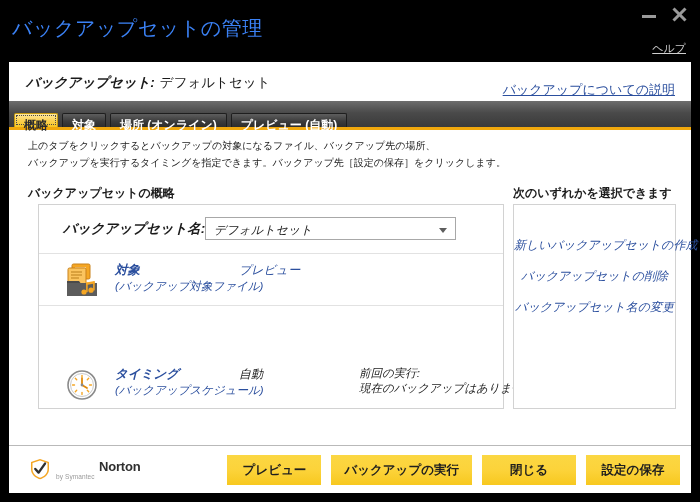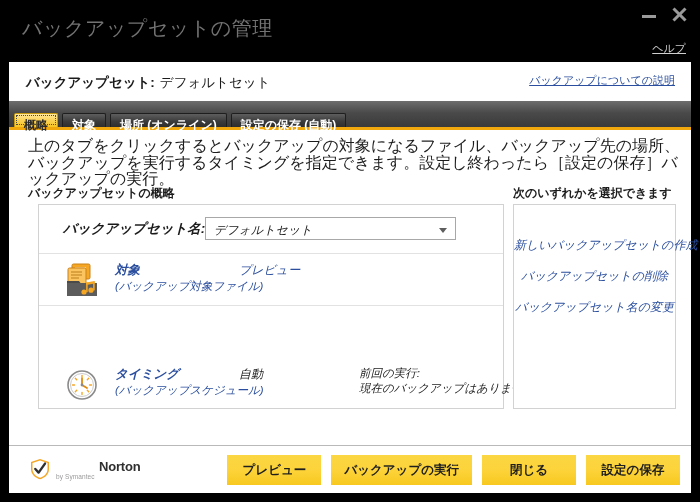--- a/index.html
+++ b/index.html
@@ -23,24 +23,24 @@
   
   .titlebar {
     position: absolute;
     left: 0; top: 0;
     width: 700px;
     height: 62px;
     background: #000000;
   }
   .title-text {
     position: absolute;
-    left: 22px;
+    left: 12px;
     top: 15px;
     font-size: 20px;
-    color: #737373;
+    color: #3b82f6;
     letter-spacing: 0.5px;
     white-space: nowrap;
   }
   .win-controls {
     position: absolute;
     right: 12px;
     top: 6px;
     display: flex;
     align-items: center;
     gap: 13px;
@@ -96,28 +96,28 @@
   }
 
   .set-header {
     position: absolute;
     left: 17px;
     top: 12px;
     font-size: 13.5px;
     color: #1a1a1a;
     white-space: nowrap;
   }
-  .set-header .lbl { font-weight: bold; }
+  .set-header .lbl { font-weight: bold; font-style: italic; }
   .set-header .val { font-weight: normal; margin-left: 5px; }
 
   .about-link {
     position: absolute;
     right: 16px;
-    top: 11px;
-    font-size: 11px;
+    top: 19px;
+    font-size: 13px;
     color: #2b4f9e;
     text-decoration: underline;
     cursor: pointer;
     white-space: nowrap;
   }
 
   
   .tabstrip {
     position: absolute;
     left: 0;
@@ -159,21 +159,21 @@
     border-bottom: none;
     outline: 1px dotted #4a4a4a;
     outline-offset: -3px;
   }
 
   
   .intro {
     position: absolute;
     left: 19px;
     top: 76px;
-    font-size: 16px;
+    font-size: 10px;
     line-height: 16.5px;
     color: #1c1c1c;
   }
 
   .section-label {
     position: absolute;
     font-size: 12px;
     font-weight: bold;
     color: #1c1c1c;
     white-space: nowrap;
@@ -409,27 +409,27 @@
     <div class="set-header">
       <span class="lbl">バックアップセット:</span><span class="val">デフォルトセット</span>
     </div>
     <div class="about-link">バックアップについての説明</div>
 
     <div class="tabstrip">
       <div class="tabs-inner">
         <div class="tab active">概略</div>
         <div class="tab">対象</div>
         <div class="tab">場所 (オンライン)</div>
-        <div class="tab">設定の保存 (自動)</div>
+        <div class="tab">プレビュー (自動)</div>
       </div>
     </div>
 
     <div class="intro">
       <div>上のタブをクリックするとバックアップの対象になるファイル、バックアップ先の場所、</div>
-      <div>バックアップを実行するタイミングを指定できます。設定し終わったら［設定の保存］バックアップの実行。</div>
+      <div>バックアップを実行するタイミングを指定できます。バックアップ先［設定の保存］をクリックします。</div>
     </div>
 
     <div class="section-label left">バックアップセットの概略</div>
     <div class="section-label right">次のいずれかを選択できます</div>
 
     <div class="panel panel-left">
 
       <div class="name-row">
         <div class="name-label">バックアップセット名:</div>
         <div class="name-select">

